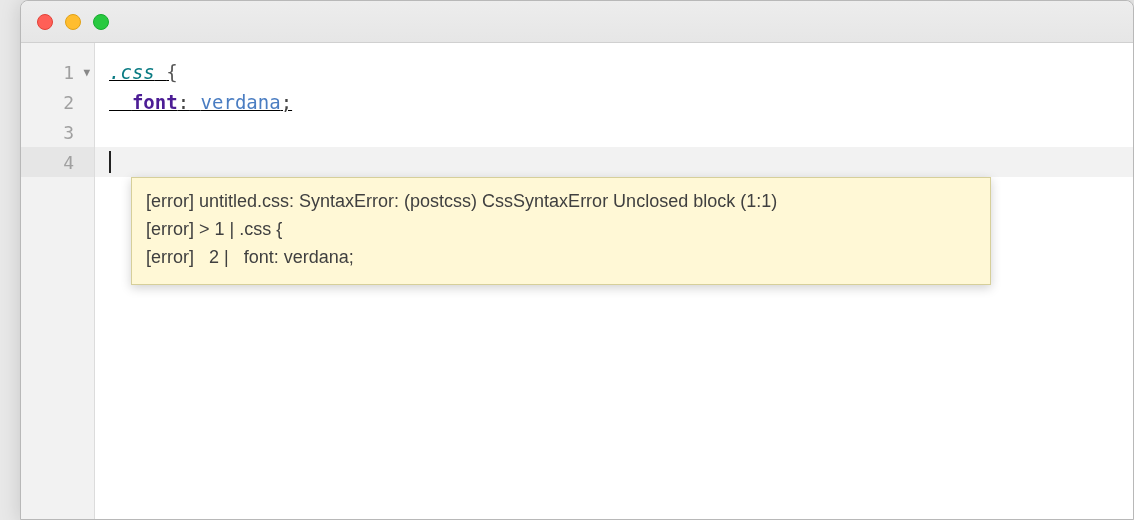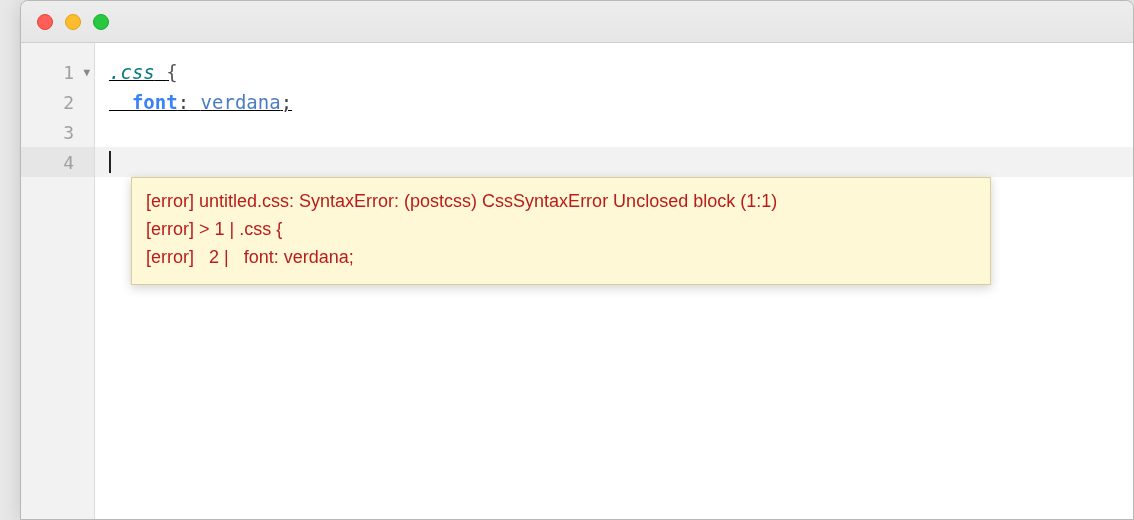--- a/index.html
+++ b/index.html
@@ -87,21 +87,21 @@
       display: flex;
       align-items: center;
       padding-left: 14px;
       white-space: pre;
     }
     .code-line.current {
       background: #f2f2f2;
     }
     .tok-selector { color: #0a7b83; font-style: italic; }
     .tok-brace { color: #555; }
-    .tok-prop { color: #3b82f6; font-weight: bold; }
+    .tok-prop { color: #4c1d95; font-weight: bold; }
     .tok-value { color: #4a7dc2; }
     .tok-punct { color: #444; }
     .cursor {
       display: inline-block;
       width: 1.5px;
       height: 22px;
       background: #222;
       vertical-align: middle;
       margin-left: 0px;
     }
@@ -109,21 +109,21 @@
       position: absolute;
       left: 36px;
       top: 134px;
       width: 860px;
       background: #fff8d6;
       border: 1px solid #d6cf9a;
       box-shadow: 0 3px 10px rgba(0,0,0,0.18);
       padding: 10px 14px 12px 14px;
       font-family: -apple-system, BlinkMacSystemFont, "Segoe UI", sans-serif;
       font-size: 18px;
-      color: #b91c1c;
+      color: #404040;
       line-height: 1.55;
     }
     .tooltip-line {
       white-space: pre;
       font-family: -apple-system, BlinkMacSystemFont, "Segoe UI", sans-serif;
     }
   </style>
 </head>
 <body>
 

